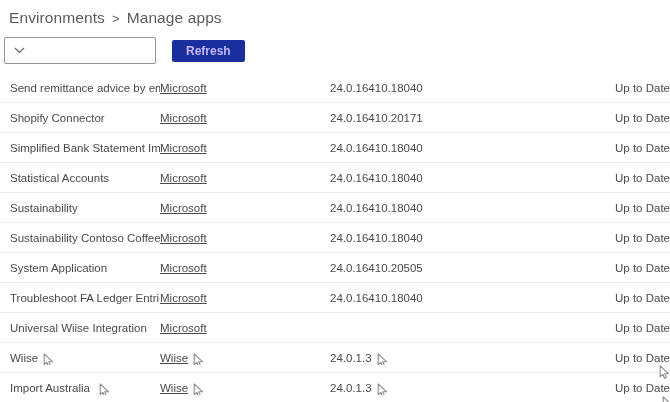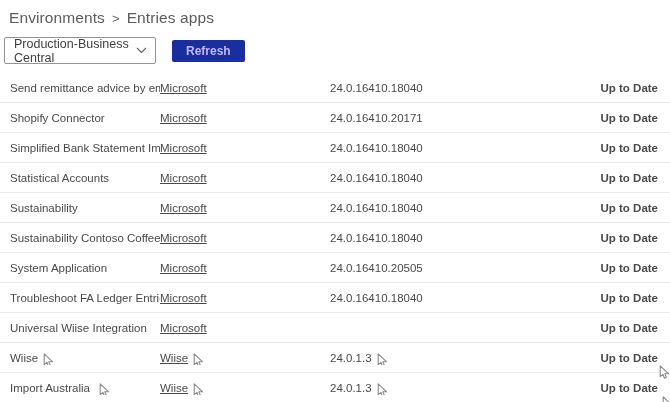--- a/index.html
+++ b/index.html
@@ -66,47 +66,46 @@
     align-items: center;
     height: 30px;
     border-bottom: 1px solid var(--divider, #ececec);
     font-size: 11.5px;
     color: var(--text-color, #4a4a4a);
   }
   .cell { white-space: nowrap; overflow: hidden; display: flex; align-items: center; }
   .c-name   { width: 160px; padding-left: 10px; flex: none; }
   .c-pub    { width: 170px; flex: none; text-decoration: underline; }
   .c-ver    { flex: 1; }
-  .c-status { flex: none; margin-left: auto; padding-right: 12px; position: relative; overflow: visible; justify-content: center; font-weight: bold; }
+  .c-status { flex: none; margin-left: auto; position: relative; overflow: visible; justify-content: center; }
 
   .cursor-icon { display: inline-block; line-height: 0; margin-left: 5px; transform: translateY(3px); }
   .c-status .cursor-icon {
     position: absolute;
     left: 100%;
     margin-left: -11px;
     top: 13px;
     transform: none;
   }
   .row[data-idx="10"] .c-status .cursor-icon { margin-left: -8px; top: 14px; }
   .row[data-idx="10"] .c-name .cursor-icon { margin-left: 9px; }
 </style>
 </head>
 <body>
 
 <div class="page">
 
   <div class="breadcrumb">
     <span>Environments</span>
     <span class="sep">&gt;</span>
-    <span>Entries apps</span>
+    <span>Manage apps</span>
   </div>
 
   <div class="toolbar">
     <div class="env-dropdown">
-      <span>Production-Business Central</span>
       <span class="chev">
         <svg width="11" height="7" viewBox="0 0 11 7">
             <polyline points="1,1 5.5,5.5 10,1" fill="none" stroke="#666666" stroke-width="1.2"></polyline>
           </svg>
       </span>
     </div>
     <button class="refresh-btn">Refresh</button>
   </div>
 
   <div class="apps-table">

